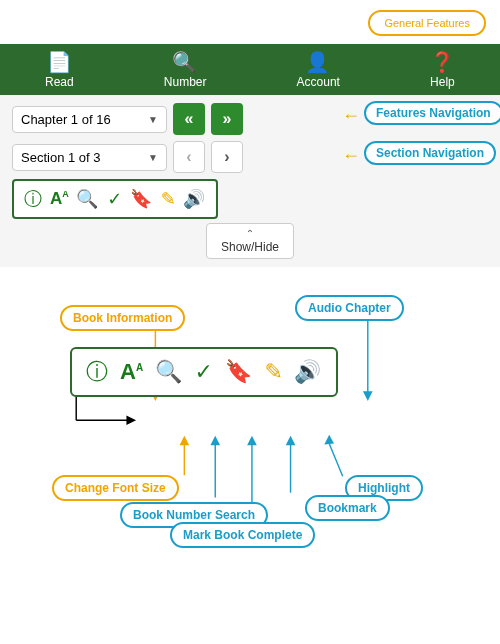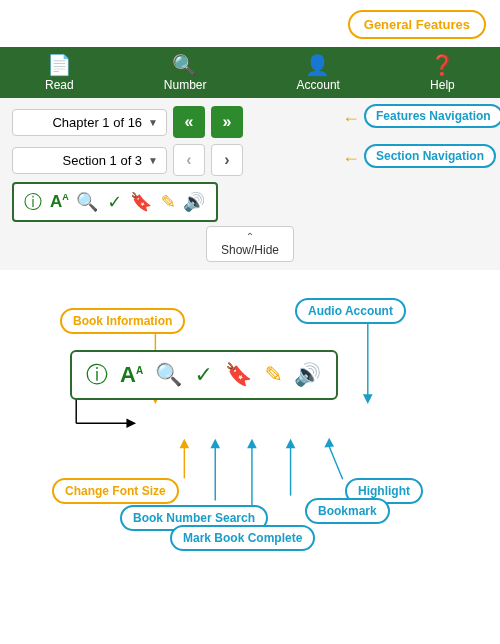--- a/index.html
+++ b/index.html
@@ -15,22 +15,22 @@
     
     .top-buttons {
       display: flex;
       justify-content: flex-end;
       gap: 10px;
       padding: 10px 14px 8px;
     }
     .top-btn {
       border-radius: 16px;
       padding: 5px 14px;
-      font-size: 13px;
-      font-weight: 700;
+      font-size: 11px;
+      font-weight: 400;
       cursor: pointer;
       border: 2px solid;
     }
     .top-btn.general {
       border-color: #f0a500;
       color: #f0a500;
       background: #fff;
     }
     .top-btn.subscriber {
       border-color: #1a9ec9;
@@ -75,21 +75,21 @@
       position: relative;
     }
     .dropdown {
       background: #fff;
       border: 1px solid #ccc;
       border-radius: 4px;
       padding: 5px 8px;
       font-size: 13px;
       display: flex;
       align-items: center;
-      justify-content: flex-end;
+      justify-content: space-between;
       width: 155px;
       cursor: pointer;
     }
     .dropdown-arrow {
       color: #555;
       font-size: 10px;
       margin-left: 6px;
     }
 
     .nav-btn {
@@ -345,21 +345,21 @@
 
     <line x1="332" y1="196" x2="318" y2="162" stroke="#1a9ec9" stroke-width="1.5"></line>
     <polygon points="313,163 318,153 323,162" fill="#1a9ec9"></polygon>
 
     <line x1="358" y1="34" x2="358" y2="110" stroke="#1a9ec9" stroke-width="1.5"></line>
     <polygon points="353,108 358,118 363,108" fill="#1a9ec9"></polygon>
   </svg>
 
   <div class="diag-label orange" style="top:18px; left:60px;">Book Information</div>
 
-  <div class="diag-label blue" style="top:8px; left:295px;">Audio Account</div>
+  <div class="diag-label blue" style="top:8px; left:295px;">Audio Chapter</div>
 
   <div class="toolbar-large">
     <span class="tlicon icon-info">ⓘ</span>
     <span class="tlicon icon-font" style="font-weight:bold;">A<sup style="font-size:10px;">A</sup></span>
     <span class="tlicon icon-search">🔍</span>
     <span class="tlicon icon-check">✓</span>
     <span class="tlicon icon-bookmark">🔖</span>
     <span class="tlicon icon-highlight">✎</span>
     <span class="tlicon icon-audio">🔊</span>
   </div>

